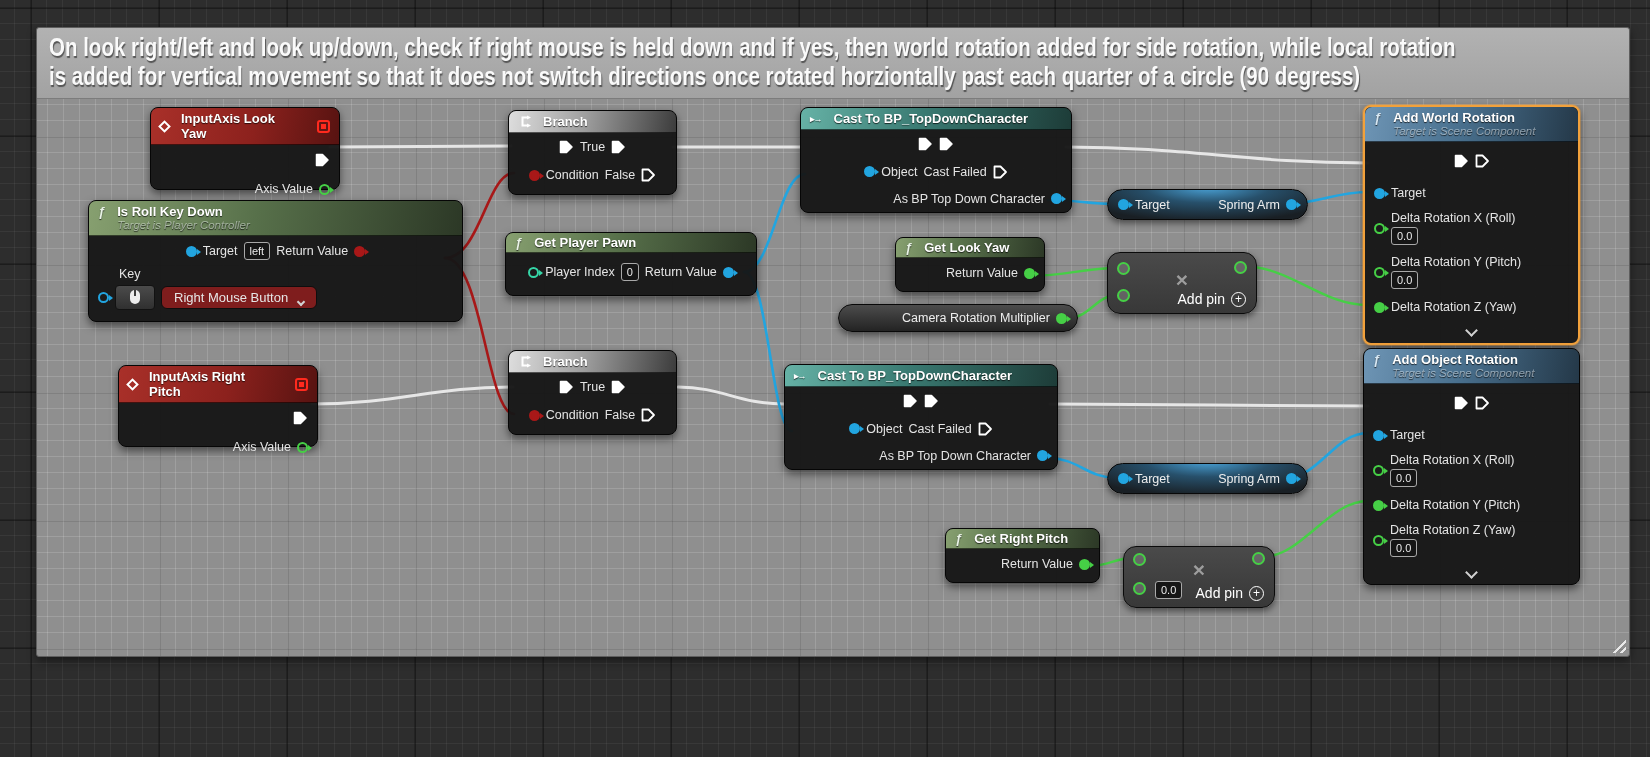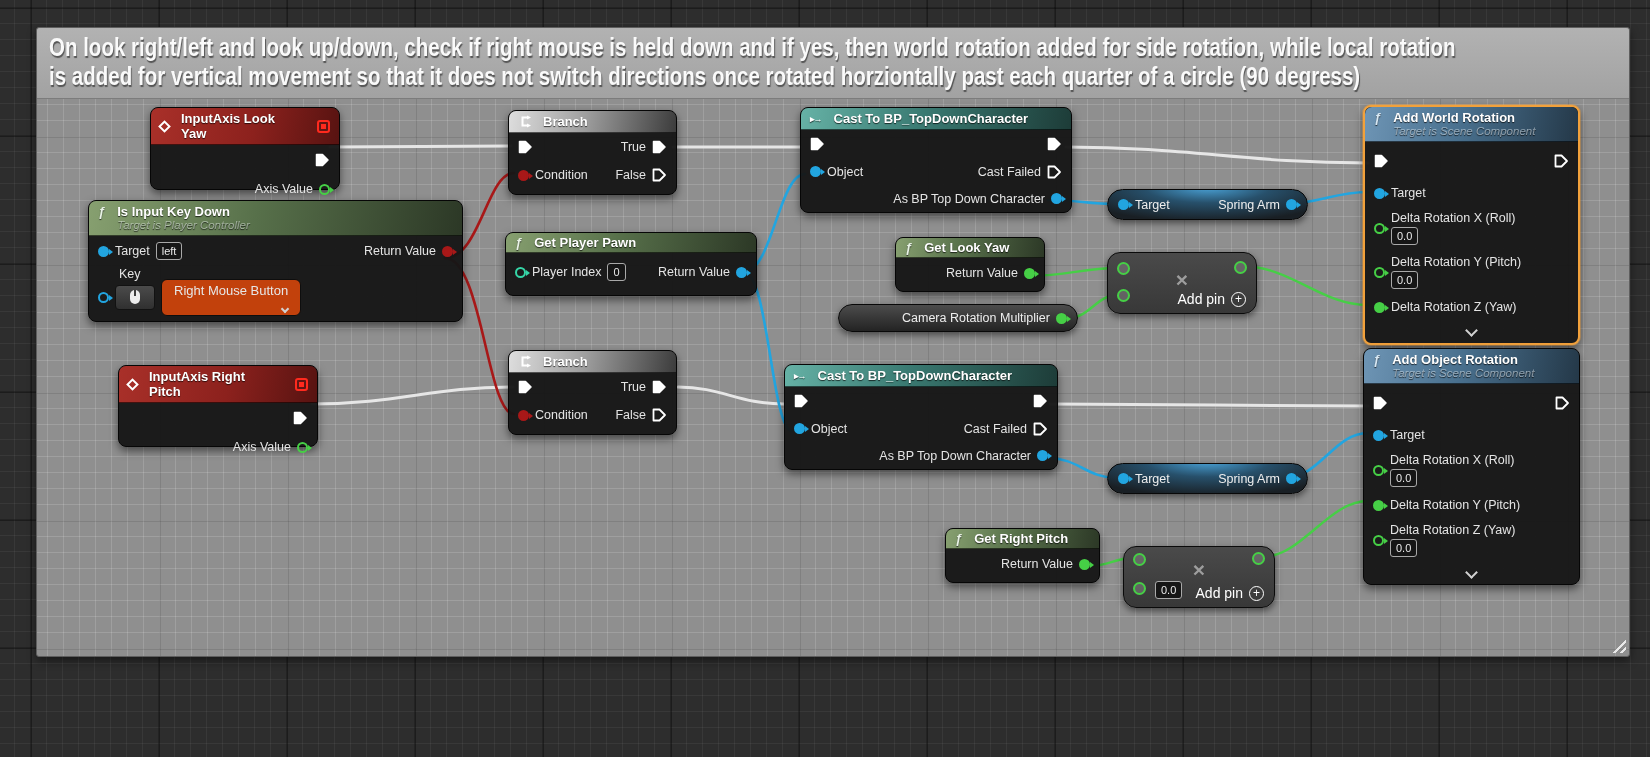--- a/index.html
+++ b/index.html
@@ -43,21 +43,21 @@
     border-radius:7px 7px 0 0;border-bottom:1px solid rgba(0,0,0,.6);}
   .hdr .sub{display:block;font-weight:normal;font-style:italic;font-size:11.5px;
     color:rgba(235,245,235,.55);line-height:13px;}
   .hdr-stack{line-height:15px;}
   .hdr-red{background:linear-gradient(100deg,#a93029 0%,#8c211d 55%,#571311 100%);}
   .hdr-green{background:linear-gradient(100deg,#87a070 0%,#57704a 45%,#2c3826 100%);}
   .hdr-gray{background:linear-gradient(100deg,#dedede 0%,#9f9f9f 45%,#3c3c3c 100%);}
   .hdr-teal{background:linear-gradient(100deg,#66b2a6 0%,#3a7a72 45%,#1d3c38 100%);}
   .hdr-steel{background:linear-gradient(100deg,#6e95b5 0%,#49708e 45%,#243848 100%);}
   .row{display:flex;align-items:center;gap:6px;padding:0 9px;}
-  .sb{justify-content:space-between;}
+  .sb{justify-content:center;}
   .re{justify-content:flex-end;}
   .grp{display:flex;align-items:center;gap:6px;}
   
   .pin{width:11px;height:11px;border-radius:50%;border:2.5px solid currentColor;
     position:relative;flex:none;}
   .pin::after{content:"";position:absolute;left:9px;top:1px;
     border-left:4px solid currentColor;border-top:3.5px solid transparent;
     border-bottom:3.5px solid transparent;}
   .pin.filled{background:currentColor;}
   .c-blue{color:#22a5e0;} .c-red{color:#a81818;} .c-green{color:#46cf46;} .c-int{color:#35d6a7;}
@@ -90,22 +90,22 @@
     font-size:21px;font-weight:bold;color:#9d9d9d;}
   .mult .addpin{position:absolute;right:10px;bottom:6px;display:flex;align-items:center;gap:6px;
     font-size:14px;color:#fff;}
   .plusic{width:15px;height:15px;border:1.5px solid #fff;border-radius:50%;
     display:inline-flex;align-items:center;justify-content:center;font-size:12px;line-height:1;flex:none;}
   .plusic::before{content:"+";}
   .mousebtn{width:40px;height:25px;background:linear-gradient(#4b4b4b,#303030);
     border:1px solid #121212;border-radius:4px;display:flex;align-items:center;justify-content:center;}
   .mouseic{width:10px;height:14px;background:#ececec;border-radius:5px;position:relative;}
   .mouseic::after{content:"";position:absolute;left:4px;top:0;width:2px;height:6px;background:#3a3a3a;}
-  .dropdown{background:#c2410c;border:1px solid #0e0e0e;border-radius:6px;
-    padding:3px 12px;display:flex;align-items:flex-end;gap:10px;color:#e6e6e6;font-size:13px;flex-direction:column;}
+  .dropdown{background:#7f1d1d;border:1px solid #0e0e0e;border-radius:6px;
+    padding:3px 12px;display:flex;align-items:flex-end;gap:10px;color:#e6e6e6;font-size:13px;}
   .wires{position:absolute;left:0;top:0;pointer-events:none;}
 </style>
 </head>
 <body>
 
 <div class="graph">
 
   <div class="comment">
     <div class="comment-header">
       <div class="comment-line">On look right/left and look up/down, check if right mouse is held down and if yes, then world rotation added for side rotation, while local rotation</div>
@@ -159,21 +159,21 @@
     <div class="row re" style="height:28px;">
       <span class="lbl">Axis Value</span>
       <span class="pin c-green"></span>
     </div>
   </div>
 
   <div class="node" style="left:88px;top:200px;width:375px;height:122px;">
     <div class="hdr hdr-green" style="align-items:flex-start;">
       <span class="fnic">ƒ</span>
       <span class="hdr-stack">
-        <span>Is Input Key Down</span>
+        <span>Is Roll Key Down</span>
         <span class="sub">Target is Player Controller</span>
       </span>
     </div>
     <div class="row sb" style="height:30px;">
       <span class="grp">
         <span class="pin c-blue filled"></span>
         <span class="lbl">Target</span>
         <span class="field">left</span>
       </span>
       <span class="grp">

